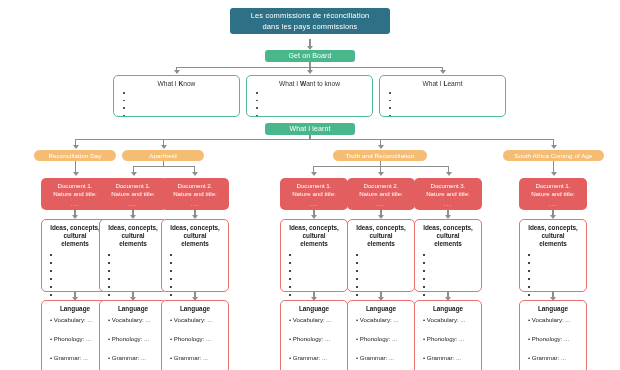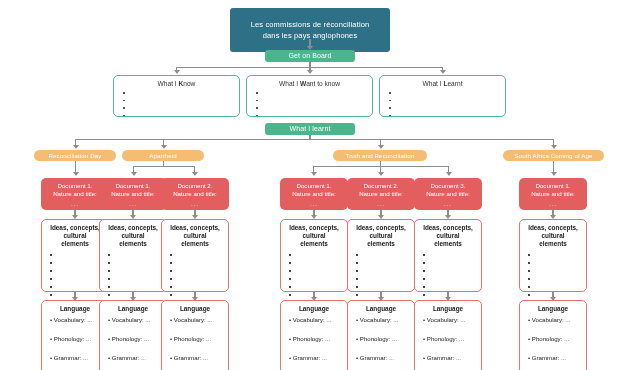--- a/index.html
+++ b/index.html
@@ -14,21 +14,21 @@
   .node { position: absolute; }
 
   
   .title-box {
     background: #2e7186;
     color: #ffffff;
     border-radius: 3px;
     text-align: center;
     font-size: 7.5px;
     line-height: 11px;
-    padding: 11px 6px;
+    padding: 2px 6px;
     letter-spacing: .15px;
   }
 
   
   .green-pill {
     background: #49b68c;
     color: #ffffff;
     border-radius: 3px;
     text-align: center;
     font-size: 7px;
@@ -139,21 +139,21 @@
     border-top: 4px solid #8d8d8d;
   }
 </style>
 </head>
 <body>
 
 <div id="root">
 
   <div class="node title-box" style="left:230px; top:8px; width:160px;">
     <div>Les commissions de réconciliation</div>
-    <div>dans les pays anglophones</div>
+    <div>dans les pays commissions</div>
   </div>
 
   <div class="ln v" style="left:309.3px; top:39px; height:9px;"></div>
   <div class="arrow" style="left:306.8px; top:46px;"></div>
 
   <div class="node green-pill" style="left:265px; top:50px; width:90px;">Get on Board</div>
 
   <div class="ln v" style="left:309.3px; top:62px; height:6px;"></div>
   <div class="ln h" style="left:176px; top:67px; width:267px;"></div>
   <div class="ln v" style="left:176px; top:67px; height:5px;"></div>

